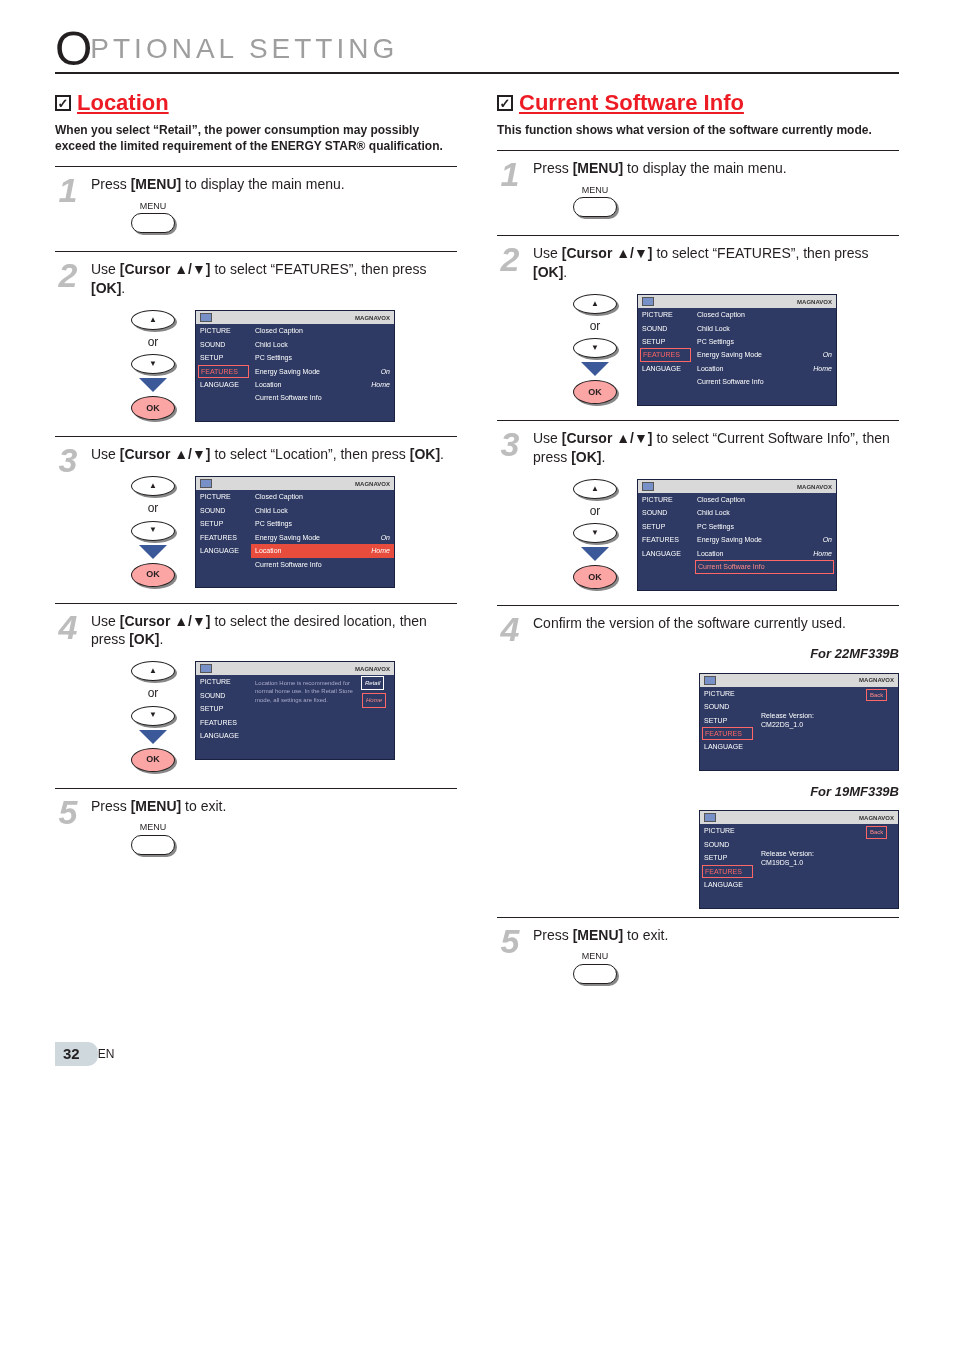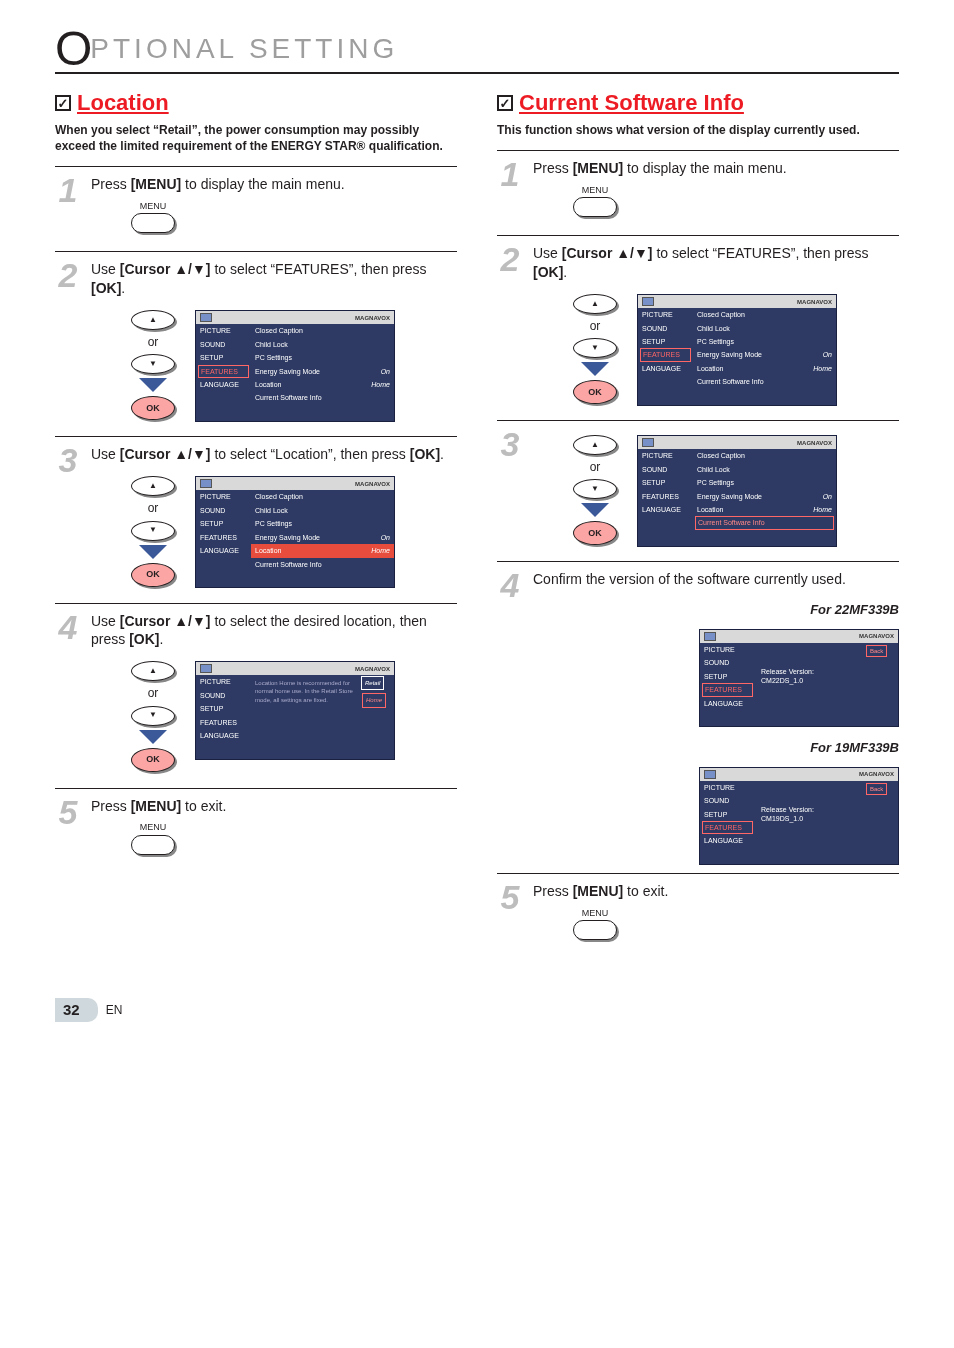--- a/index.html
+++ b/index.html
@@ -180,21 +180,20 @@
     margin: 12px 0 4px 0;
   }
 
   .osd.version .osd-mid { justify-content:center; }
   .osd.version .version-text { padding: 10px 6px; font-size:7px; color:#fff; }
 
   .page-footer {
     margin-top: 40px;
     display: flex;
     align-items: center;
-    gap: 8px;
   }
   .page-num-bg {
     background: #cfd8dc;
     padding: 2px 18px 2px 8px;
     border-radius: 0 10px 10px 0;
     font-weight: bold;
     font-size: 15px;
   }
   .page-en { font-size: 12px; }
   .back-pill { border:1px solid #ff6666; color:#ff8888; padding:1px 3px; margin:2px; font-size:6px; display:inline-block; }
@@ -417,21 +416,21 @@
         </div>
       </div>
     </div>
   </div>
 
   <div class="col">
     <div class="section-header">
       <span class="check-icon">✓</span>
       <span class="section-title">Current Software Info</span>
     </div>
-    <div class="section-sub">This function shows what version of the display currently used.</div>
+    <div class="section-sub">This function shows what version of the software currently mode.</div>
 
     <hr class="step-divider">
     <div class="step">
       <div class="step-num">1</div>
       <div class="step-body">
         <div class="step-text">
           <span>Press </span><span class="bold">[MENU]</span><span> to display the main menu.</span>
         </div>
         <div class="menu-btn-wrap">
           <div class="menu-label">MENU</div>
@@ -501,20 +500,23 @@
             </div>
           </div>
         </div>
       </div>
     </div>
 
     <hr class="step-divider">
     <div class="step">
       <div class="step-num">3</div>
       <div class="step-body">
+        <div class="step-text">
+          <span>Use </span><span class="bold">[Cursor ▲/▼]</span><span> to select “Current Software Info”, then press </span><span class="bold">[OK]</span><span>.</span>
+        </div>
         <div class="step-row">
           <div class="remote-block">
             <div class="oval-btn">
                 <span>▲</span>
               </div>
             <div class="or-text">or</div>
             <div class="oval-btn">
                 <span>▼</span>
               </div>
             <div class="tri-down"></div>

